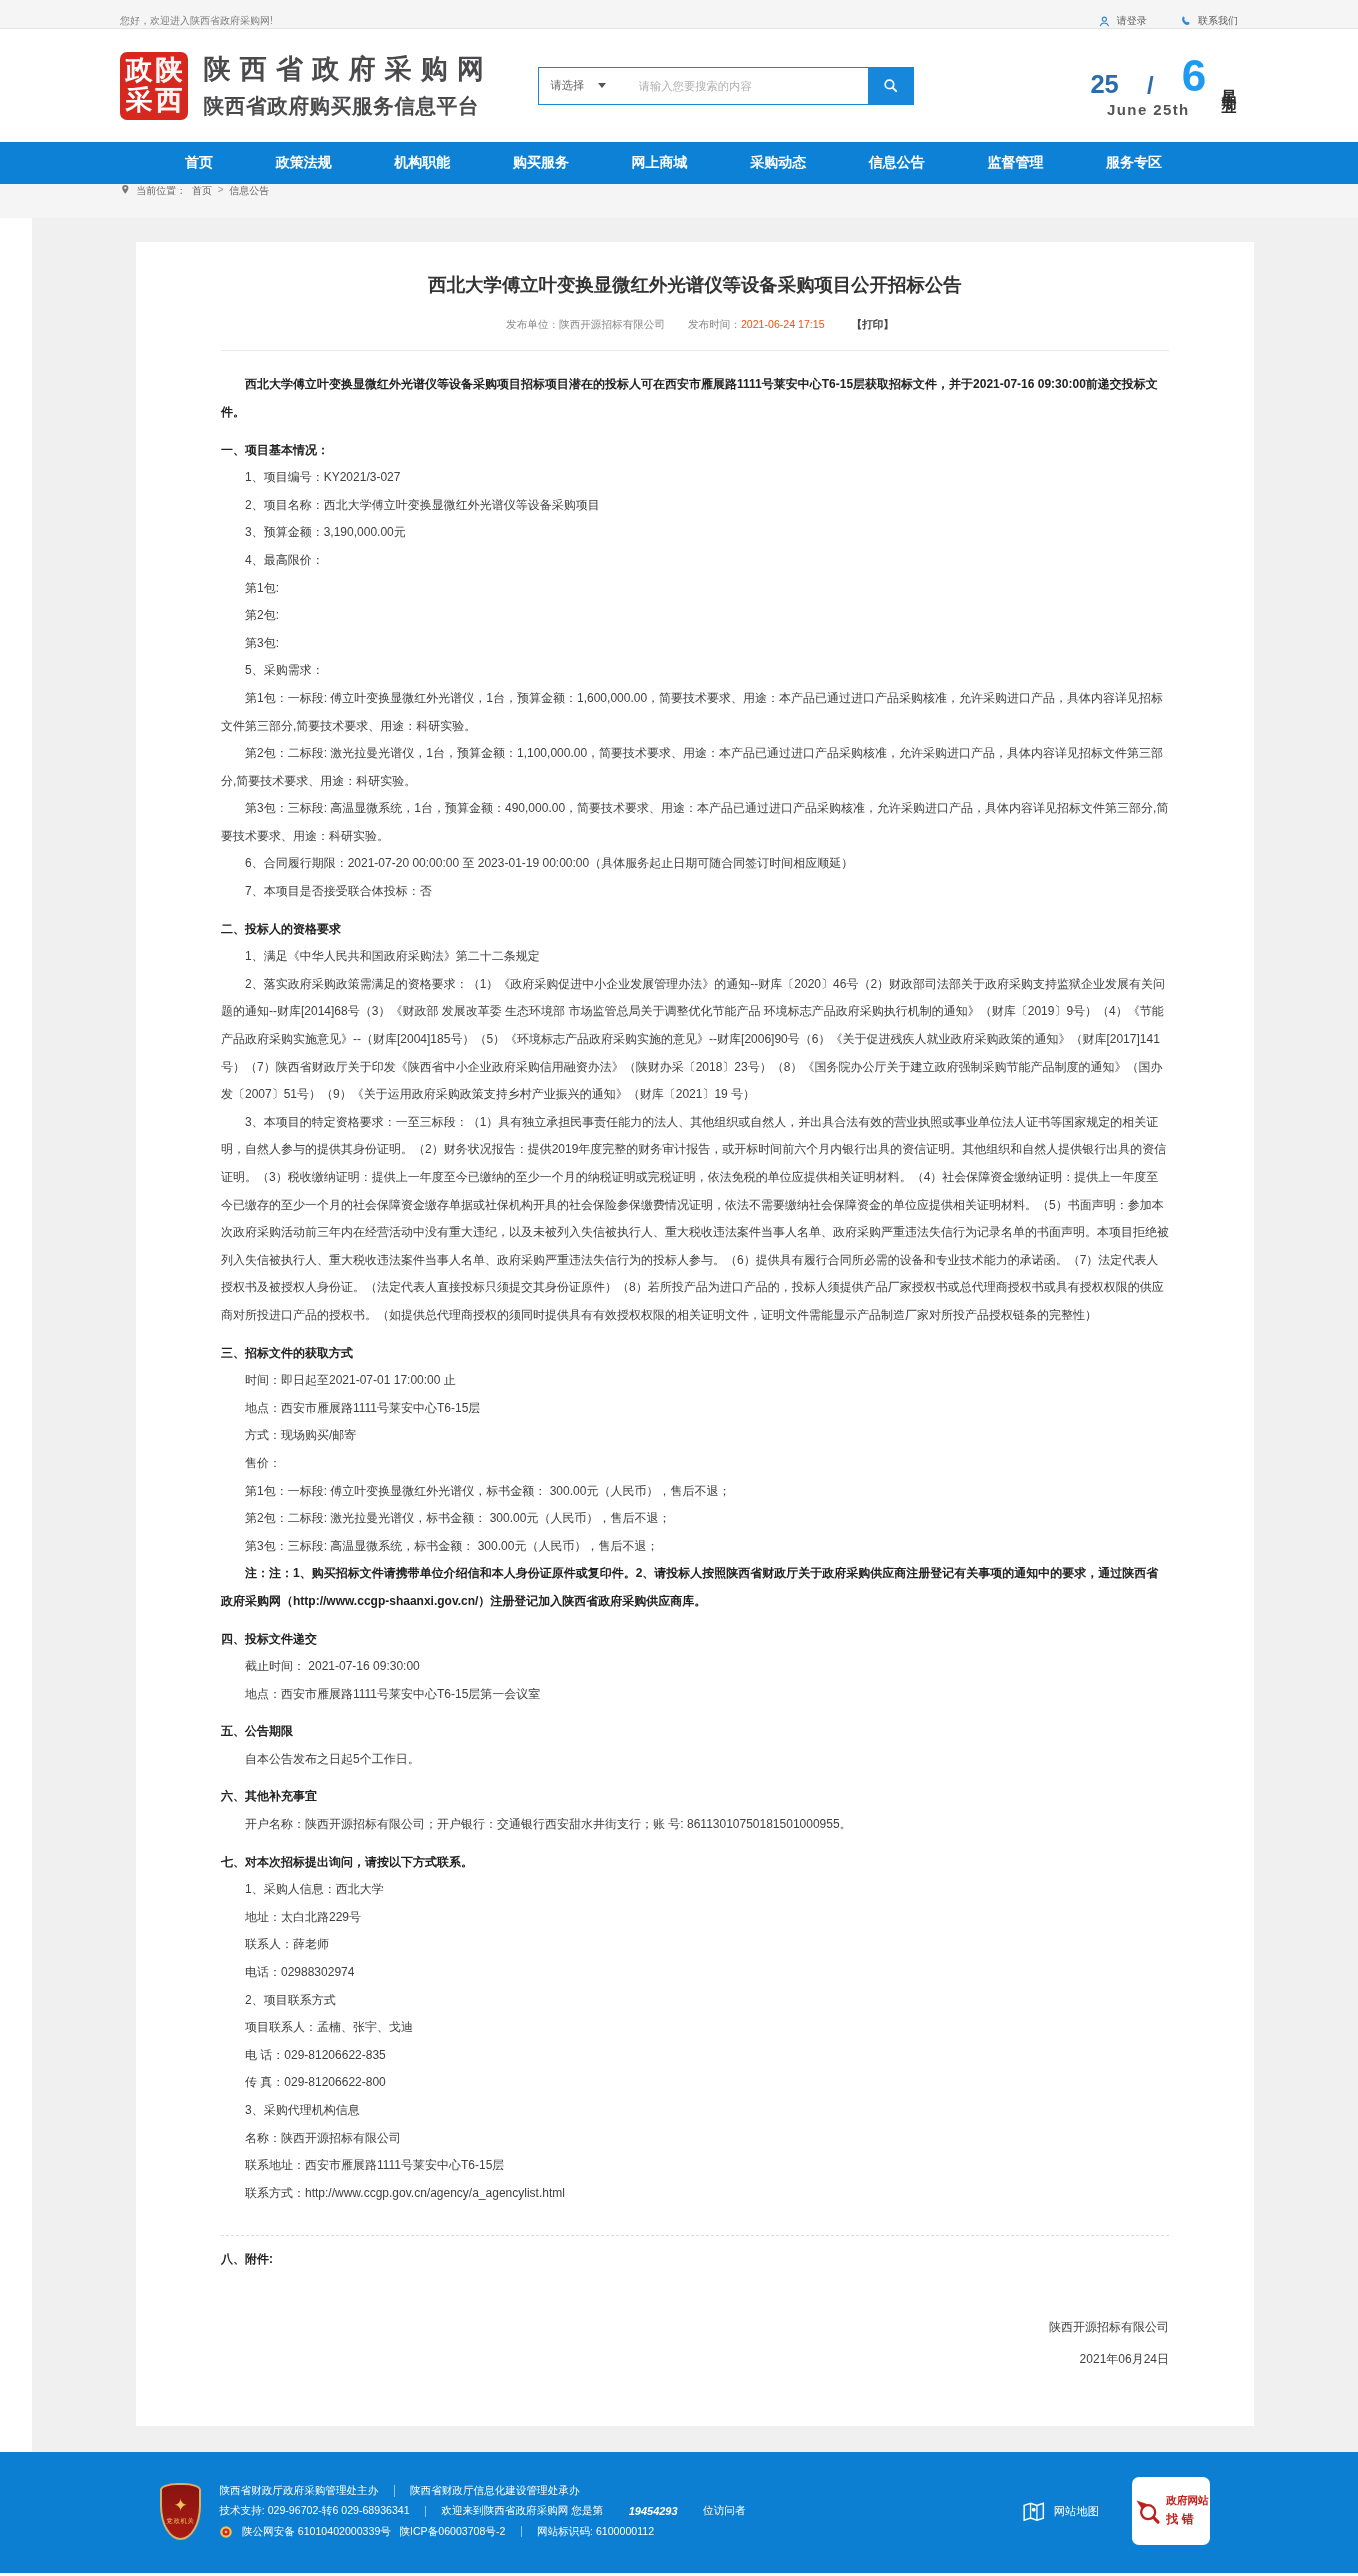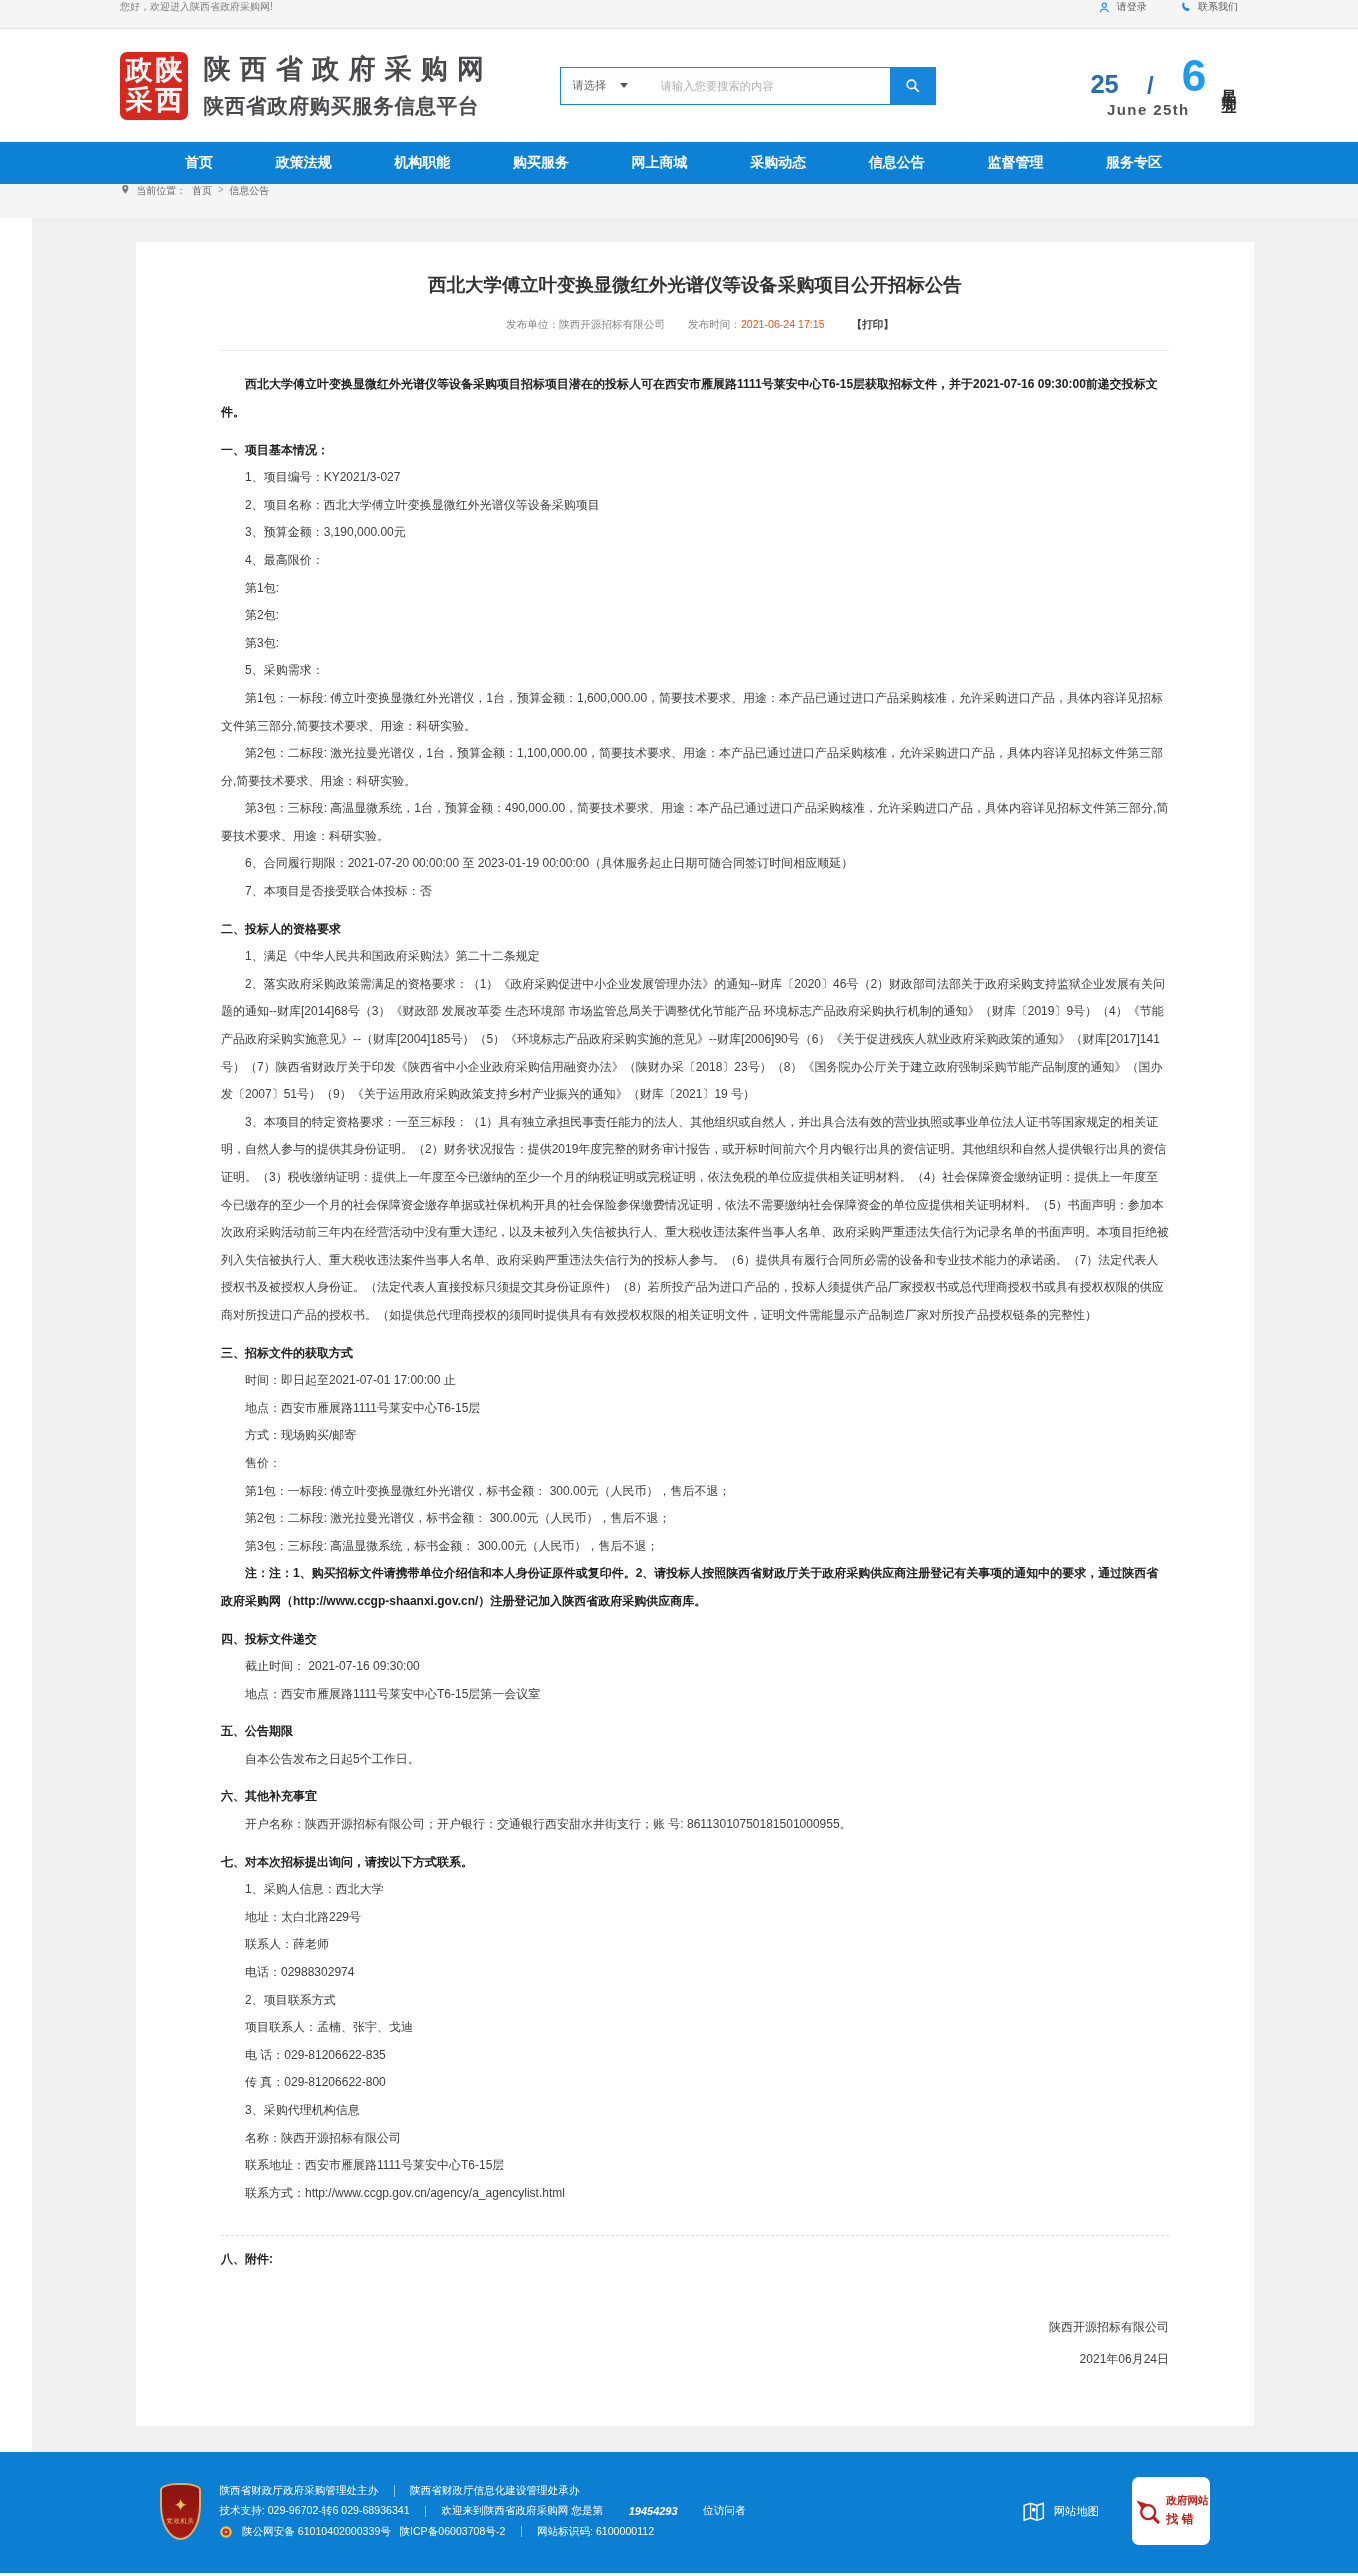--- a/index.html
+++ b/index.html
@@ -2,35 +2,35 @@
 <html style="font-size:11.3px"><head>
 <meta charset="utf-8">
 <style>
   * { box-sizing: border-box; }
   body { margin:0; width:1358px; background:#fff; color:#404040;
          font-family:"Liberation Sans","DejaVu Sans",sans-serif; }
   .container { width:1118px; margin:0 auto; position:relative; }
 
   
   .topbar { height:29px; background:#f5f5f5; border-bottom:0.7px solid #e4e4e4; }
-  .topbar .container { height:100%; display:flex; align-items:flex-start; font-size:10px; color:#828282; }
+  .topbar .container { height:100%; display:flex; align-items:flex-end; font-size:10px; color:#828282; }
   .tb-right { margin-left:auto; display:flex; gap:33px; }
   .tb-link { display:flex; align-items:center; gap:5.7px; color:#5c5c5c; cursor:pointer; }
 
   
   .header { background:#fff; }
   .header .container { height:113px; display:flex; align-items:center; }
   .logo { width:68px; height:68px; background:#d6281e; border-radius:7px; display:grid;
           grid-template-columns:1fr 1fr; align-items:center; justify-items:center; padding:4.2px;
           color:#fff; font-weight:bold; font-size:27px; line-height:1; flex:0 0 auto; }
   .logo span:nth-child(2), .logo span:nth-child(4) { text-shadow:0 0 0.7px #fff; opacity:.95; }
   .site-titles { margin-left:15.6px; }
   .site-title { font-size:27px; font-weight:bold; color:#4a4a4c; letter-spacing:9.2px; white-space:nowrap; }
   .site-sub { font-size:20.5px; font-weight:bold; color:#4a4a4c; margin-top:5.7px; letter-spacing:0.7px; white-space:nowrap; }
-  .search-box { display:flex; align-items:stretch; height:38px; width:376px; border:1.4px solid #1787dc; margin-left:67px; background:#fff; flex:0 0 auto; }
+  .search-box { display:flex; align-items:stretch; height:38px; width:376px; border:1.4px solid #1787dc; margin-left:45px; background:#fff; flex:0 0 auto; }
   .search-select { width:91px; display:flex; align-items:center; gap:14px; padding-left:11.3px; font-size:11.3px; color:#666; cursor:pointer; }
   .caret { width:0; height:0; border-left:4.2px solid transparent; border-right:4.2px solid transparent; border-top:5px solid #555; }
   .search-input { flex:1; border:none; outline:none; font-size:11.3px; color:#333; padding:0 8.5px; }
   .search-input::placeholder { color:#b0b0b0; }
   .search-btn { width:45px; background:#1787dc; border:none; display:flex; align-items:center; justify-content:center; cursor:pointer; }
   .date-block { margin-left:auto; display:flex; align-items:center; gap:12.7px; }
   .date-nums { text-align:center; line-height:1; }
   .d-top { display:flex; align-items:flex-end; justify-content:space-between;gap:24px; }
   .d25 { color:#2b6cb0; font-size:25.5px; font-weight:bold; }
   .dsl { color:#2b6cb0; font-size:24px; font-weight:bold; margin:0 4.2px; }

